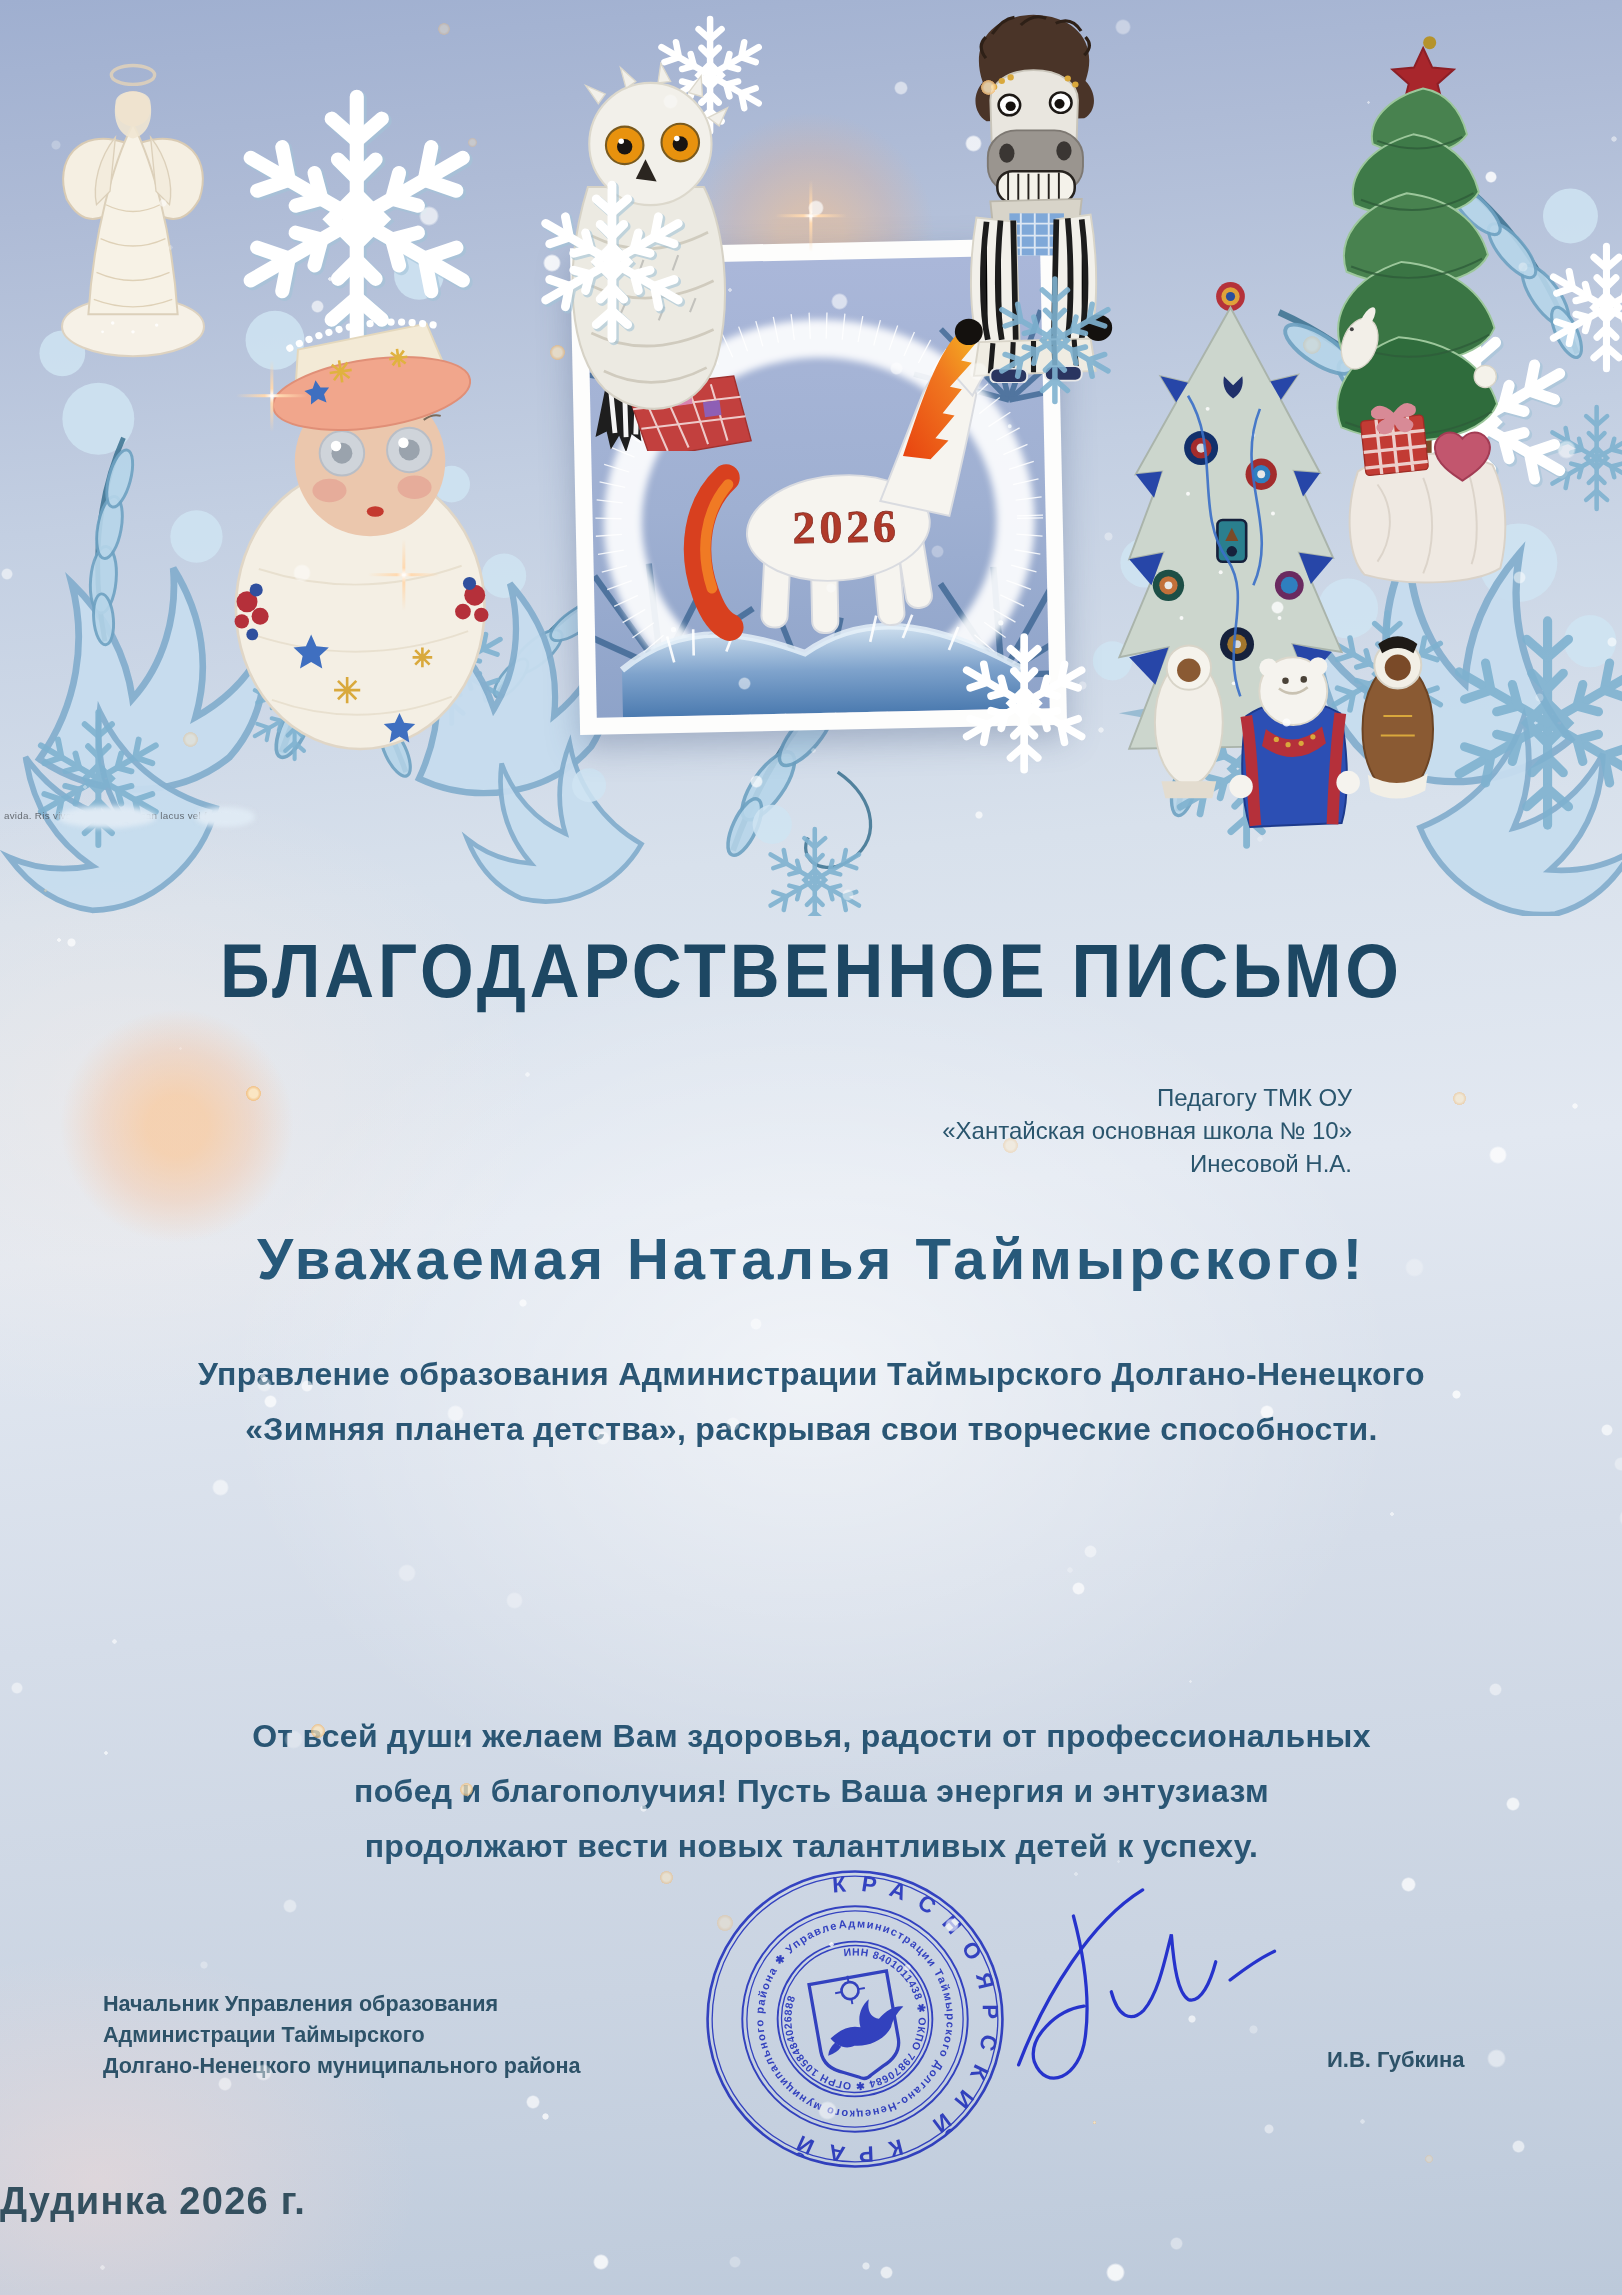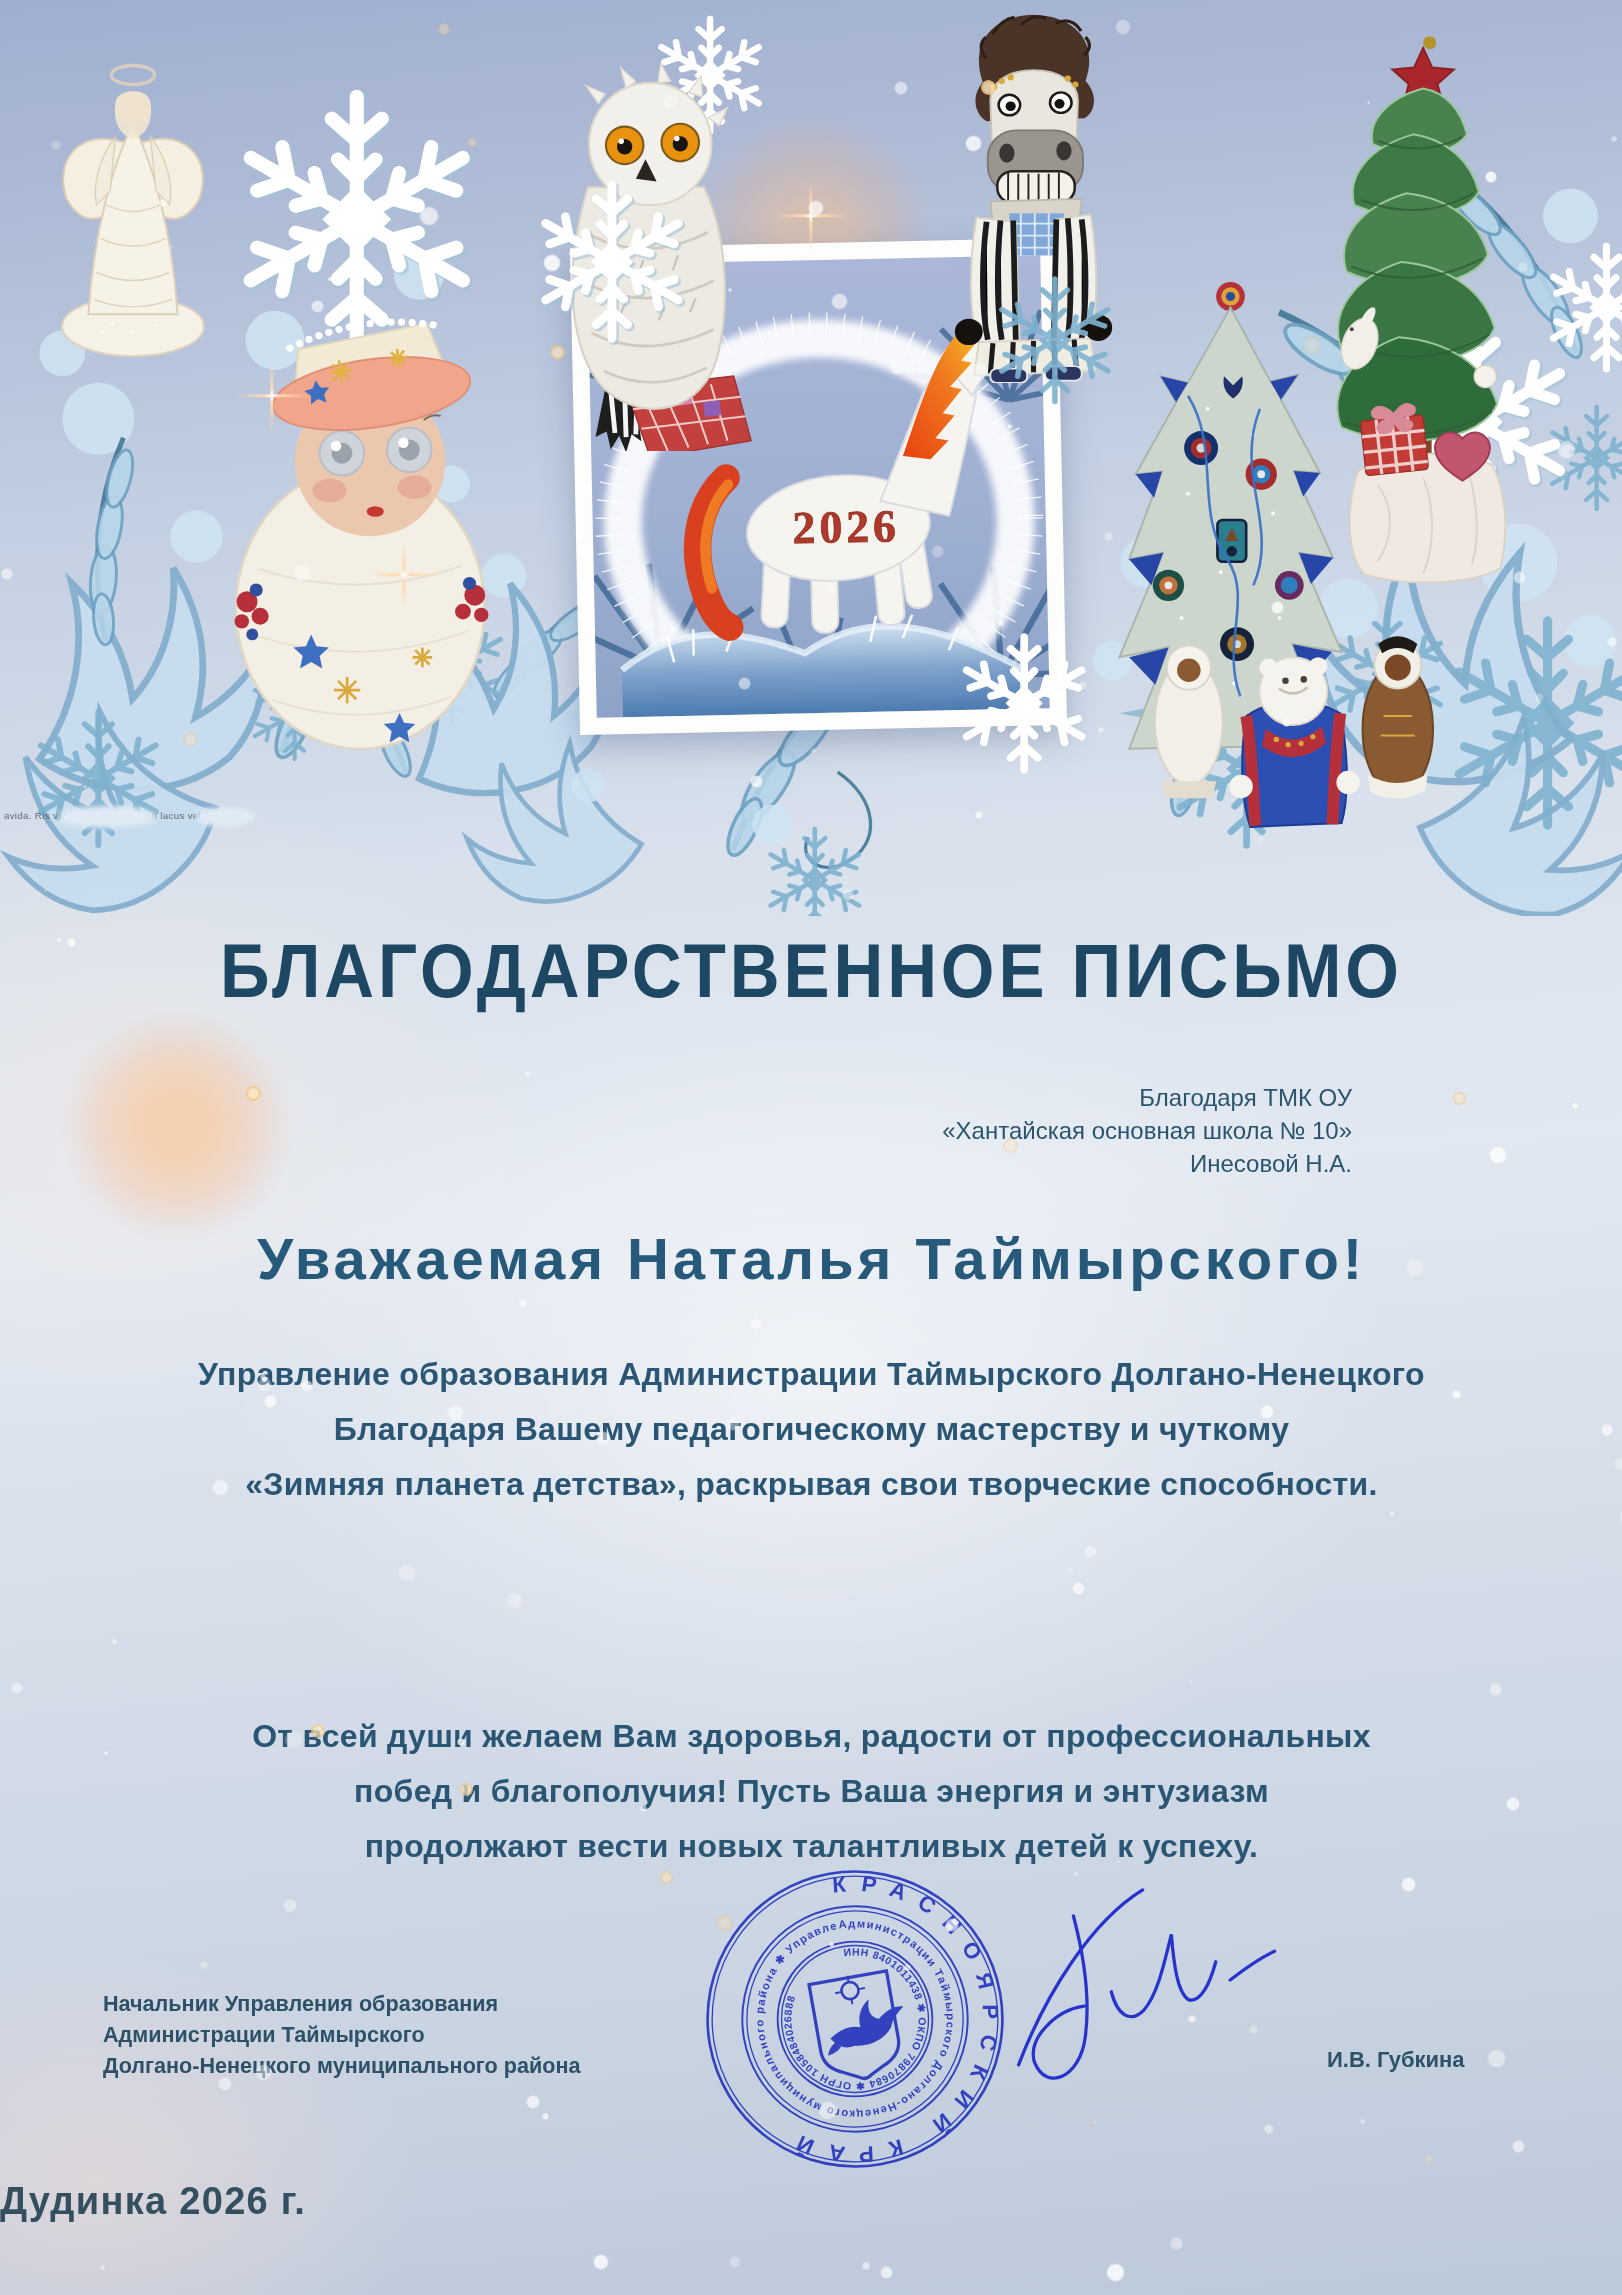--- a/index.html
+++ b/index.html
@@ -581,30 +581,29 @@
       </g>
   </svg>
 
   <div class="abs fine-print">avida. Ris viverra n as accumsan lacus vel facilisis.</div>
   <div class="cover-blob" style="left:58px;top:806px;width:98px;height:22px;"></div>
   <div class="cover-blob" style="left:196px;top:807px;width:59px;height:19.6px;"></div>
 
   <div class="abs title">БЛАГОДАРСТВЕННОЕ ПИСЬМО</div>
 
   <div class="abs recipient">
-      <div>Благодаря ТМК ОУ</div>
+      <div>Педагогу ТМК ОУ</div>
       <div>«Хантайская основная школа № 10»</div>
       <div>Инесовой Н.А.</div>
     </div>
 
   <div class="abs salutation">Уважаемая Наталья Таймырского!</div>
 
   <div class="abs bodyblock body1">
       <div>Управление образования Администрации Таймырского Долгано-Ненецкого</div>
-      <div>Благодаря Вашему педагогическому мастерству и чуткому</div>
       <div>«Зимняя планета детства», раскрывая свои творческие способности.</div>
     </div>
 
   <div class="abs sig-left">
       <div>Начальник Управления образования</div>
       <div>Администрации Таймырского</div>
       <div>Долгано-Ненецкого муниципального района</div>
     </div>
 
   <div class="abs bodyblock body2">

